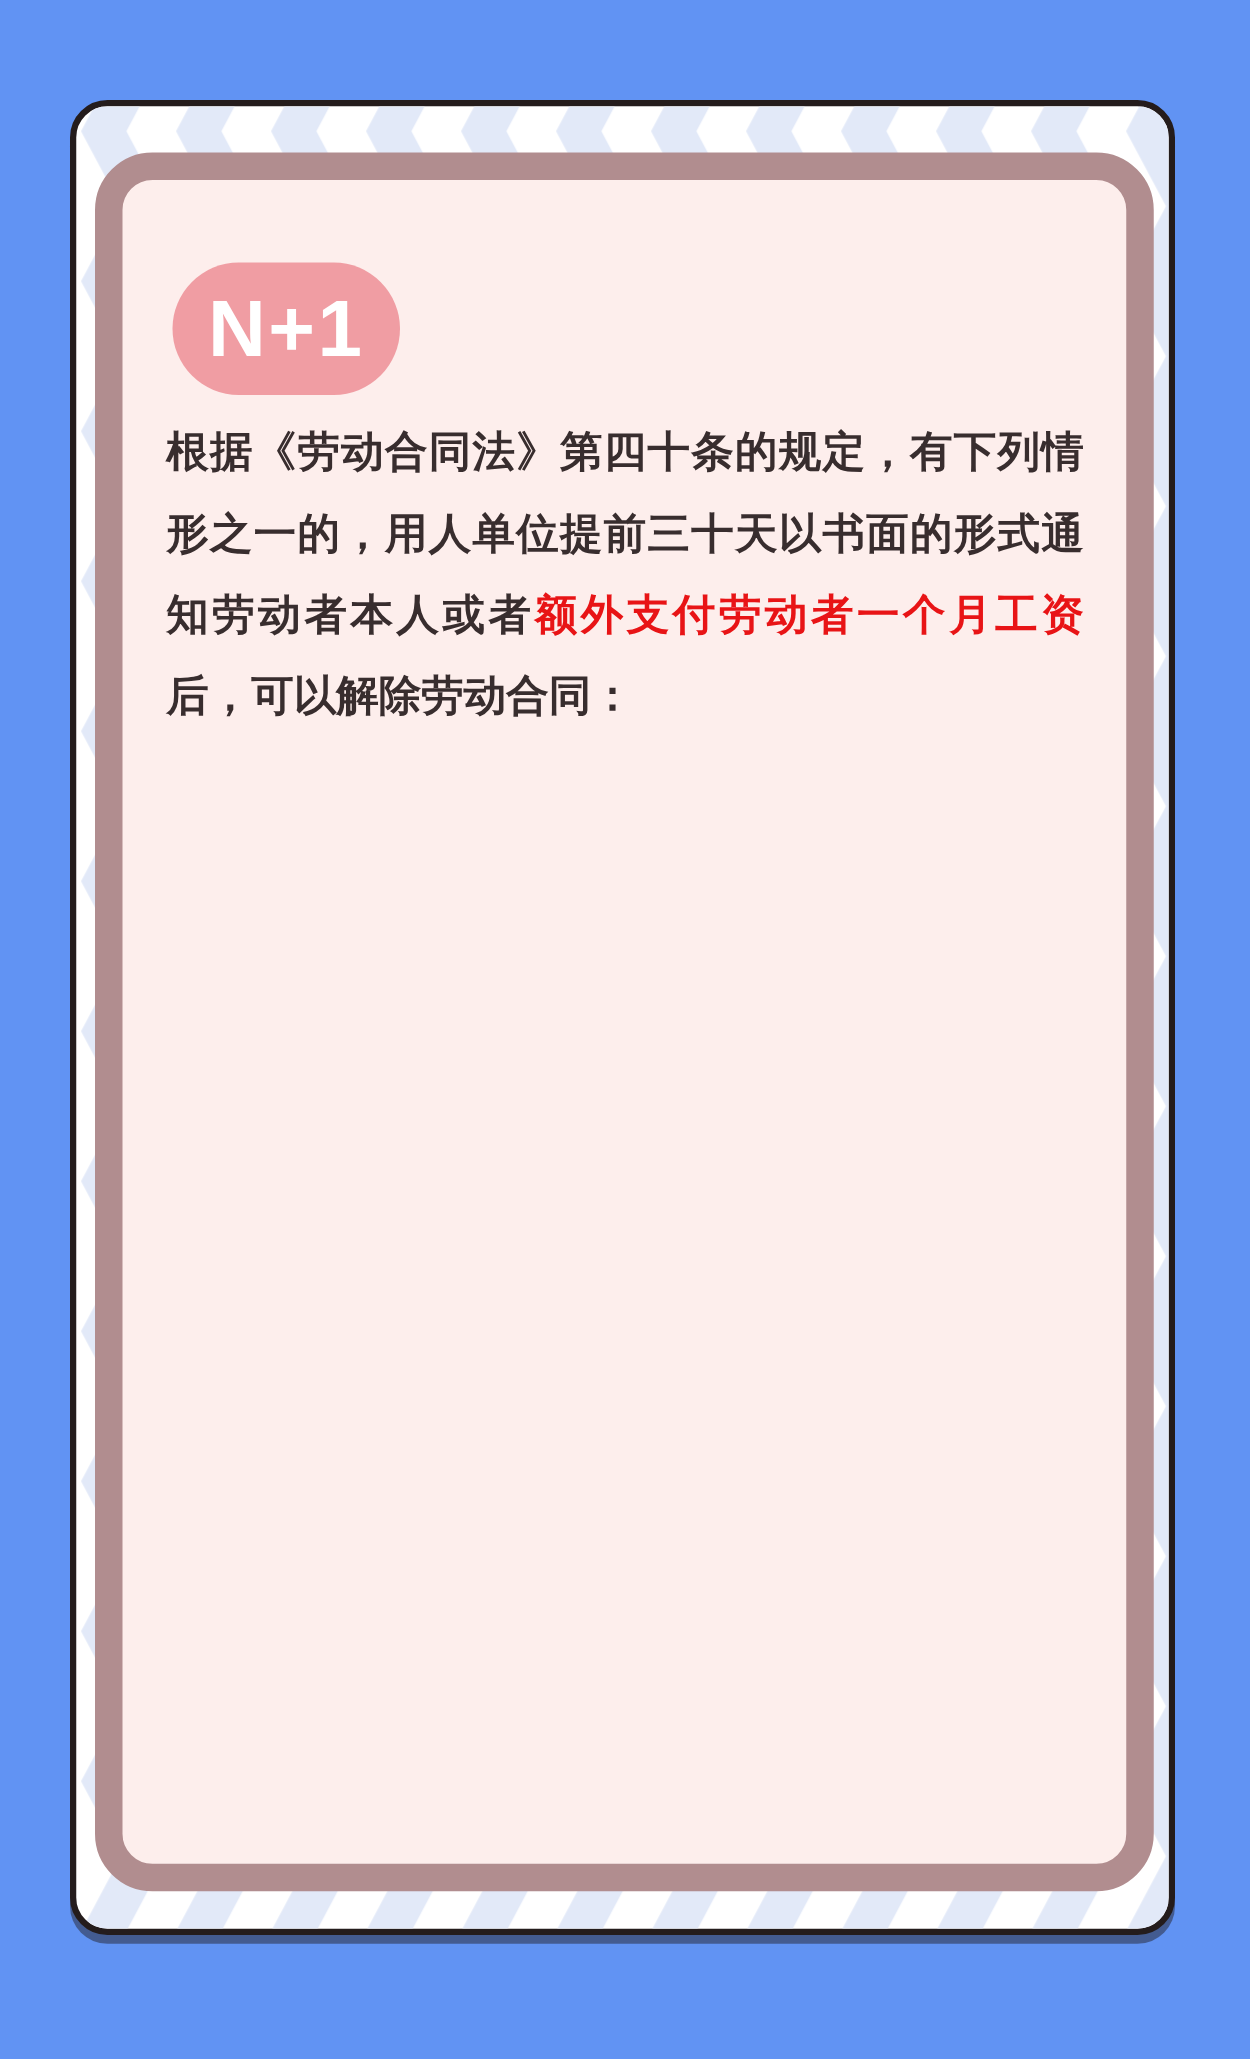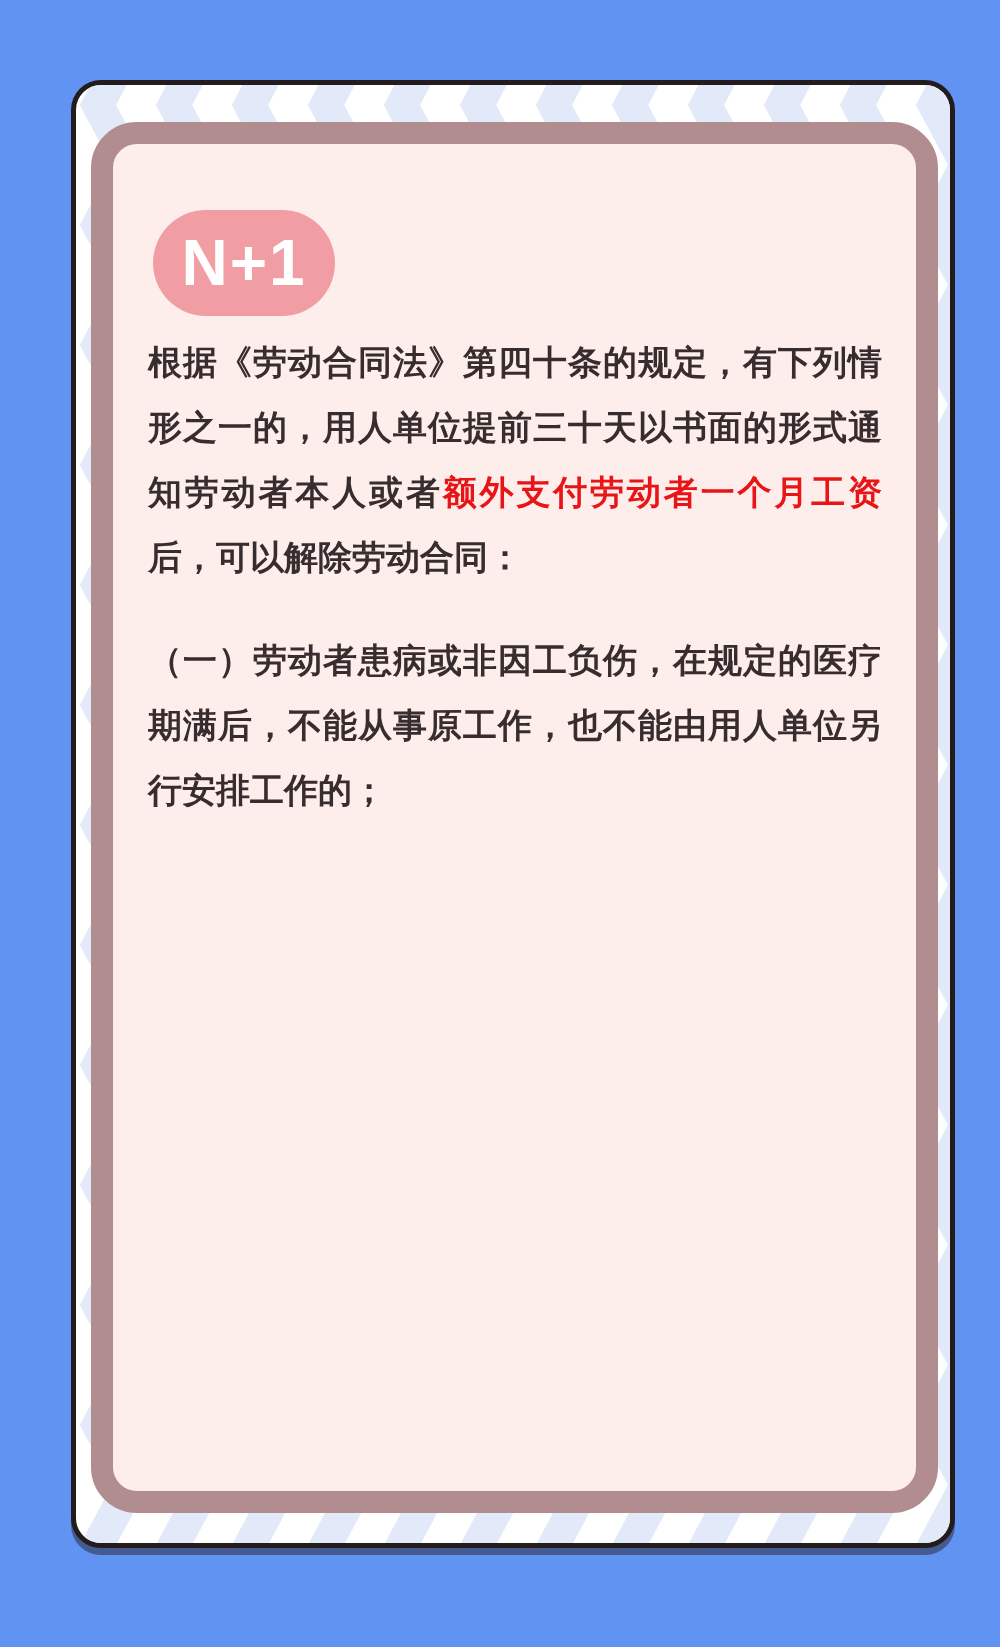--- a/index.html
+++ b/index.html
@@ -16,21 +16,21 @@
   }
   *{box-sizing:border-box;}
   html,body{margin:0;padding:0;}
   body{
     width:1000px;height:1647px;position:relative;
     background:var(--background);
     font-family:"Liberation Sans","DejaVu Sans",sans-serif;
     overflow:hidden;
   }
   .card{
-    position:absolute;left:71px;top:80px;width:884px;height:1468px;
+    position:absolute;left:56px;top:80px;width:884px;height:1468px;
     background:var(--card-bg);
     border:5px solid var(--card-border);
     border-radius:30px;
     overflow:hidden;
     box-shadow:0 7px 0 rgba(30,24,24,0.45);
   }
   .chevron{position:absolute;left:0;top:0;width:100%;height:100%;}
   .chevron path{stroke:var(--stripe-blue);}
   .panel{
     position:absolute;inset:37px 12px 30px 15px;
@@ -70,16 +70,15 @@
     </defs>
     <rect width="100%" height="100%" fill="url(#chev)"></rect>
   </svg>
 
   <div class="panel">
     <div class="badge">
       <span>N+1</span>
     </div>
     <div class="content">
       <p class="intro"><span>根据《劳动合同法》第四十条的规定，有下列情形之一的，用人单位提前三十天以书面的形式通知劳动者本人或者</span><span class="hl">额外支付劳动者一个月工资</span><span>后，可以解除劳动合同：</span></p>
-      <p class="item">（一）劳动者患病或非因工负伤，在规定的医疗期满后，不能从事原工作，也不能由用人单位另行安排工作的；</p>
     </div>
   </div>
 </div>
 
 </body></html>

